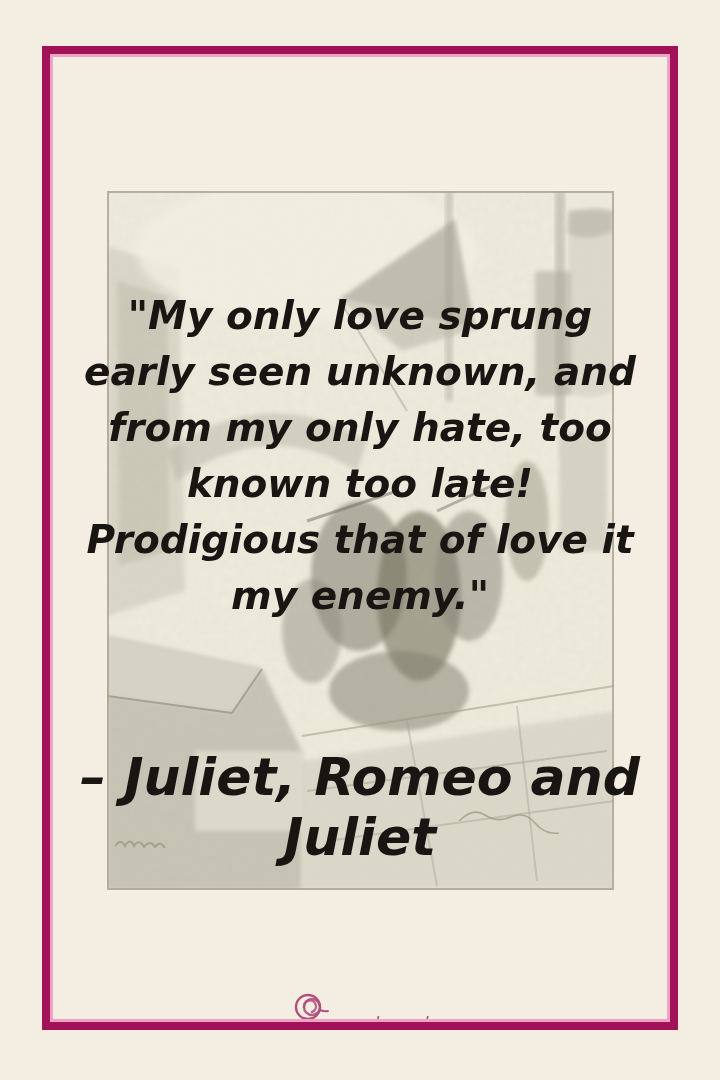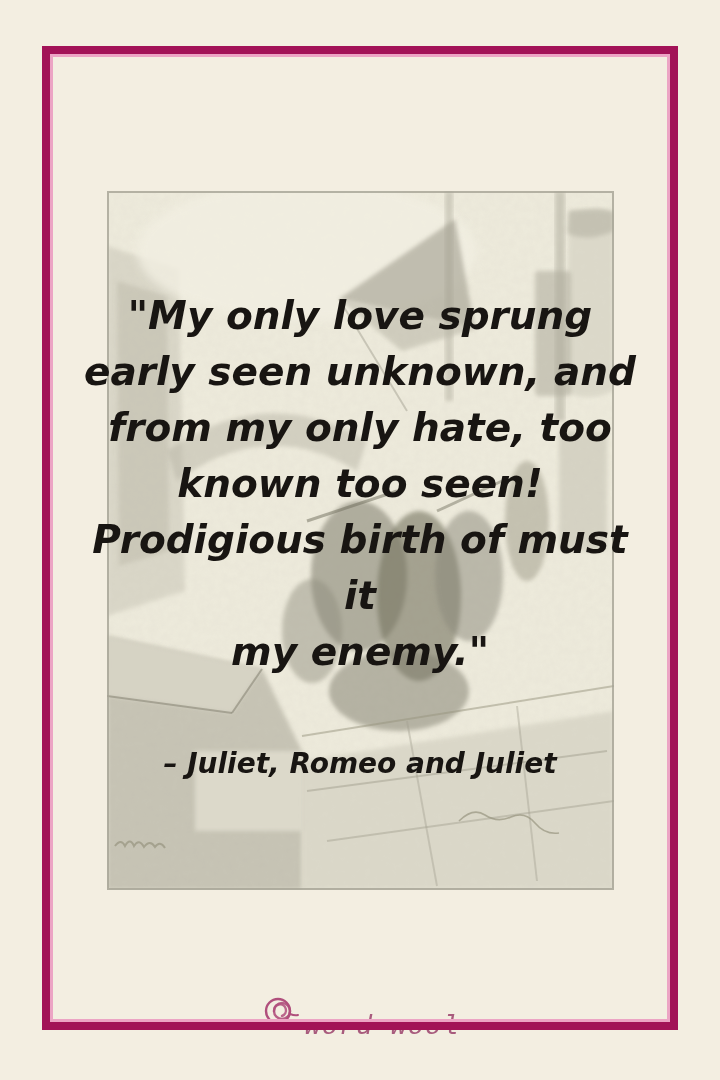--- a/index.html
+++ b/index.html
@@ -38,36 +38,36 @@
     color: #181512;
     letter-spacing: 0px;
   }
   .attribution {
     position: absolute;
     left: 60px; top: 747px;
     width: 600px;
     text-align: center;
     font-weight: bold;
     font-style: italic;
-    font-size: 28px;
+    font-size: 52px;
     color: #181512;
   }
   .logo {
     position: absolute;
     left: 0; top: 980px;
     width: 720px;
     display: flex;
     align-items: center;
     justify-content: center;
     gap: 6px;
   }
   .logo-text {
-    font-family: Liberation Mono, monospace;
+    font-family: Liberation Sans, sans-serif;
     font-style: italic;
-    font-size: 27px;
+    font-size: 19px;
     color: #a85b7d;
     letter-spacing: 1px;
     margin-top: 32px;
   }
 </style>
 </head>
 <body>
 
 <div class="poster">
 
@@ -147,22 +147,22 @@
       <path d="M352,630 q14,-14 26,-6 q12,8 26,2 q14,-6 24,6 q10,12 24,10" stroke-width="1.6"></path>
     </g>
 
     <rect x="1" y="1" width="505" height="697" fill="none" stroke="#a5a295" stroke-width="2" opacity="0.8"></rect>
   </svg>
 
   <div class="quote">
     <div>"My only love sprung</div>
     <div>early seen unknown, and</div>
     <div>from my only hate, too</div>
-    <div>known too seen!</div>
-    <div>Prodigious birth of must it</div>
+    <div>known too late!</div>
+    <div>Prodigious that of love it</div>
     <div>my enemy."</div>
   </div>
 
   <div class="attribution">– Juliet, Romeo and Juliet</div>
 
   <div class="logo">
     <svg width="38" height="38" viewBox="0 0 38 38" aria-hidden="true">
       <g fill="none" stroke="#b04f7c" stroke-width="2.4" stroke-linecap="round">
         <circle cx="17" cy="19" r="12"></circle>
         <circle cx="21" cy="19" r="8" opacity="0.9"></circle>

